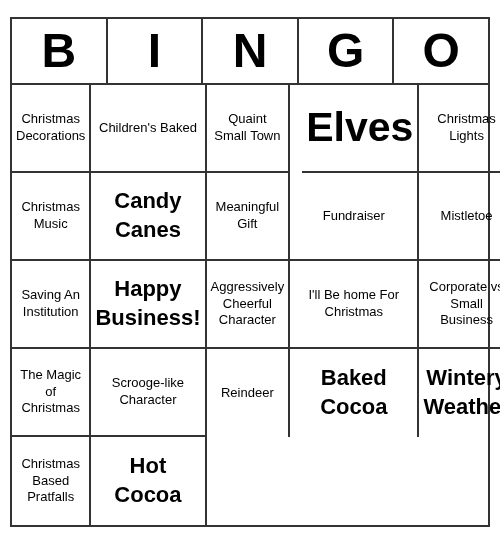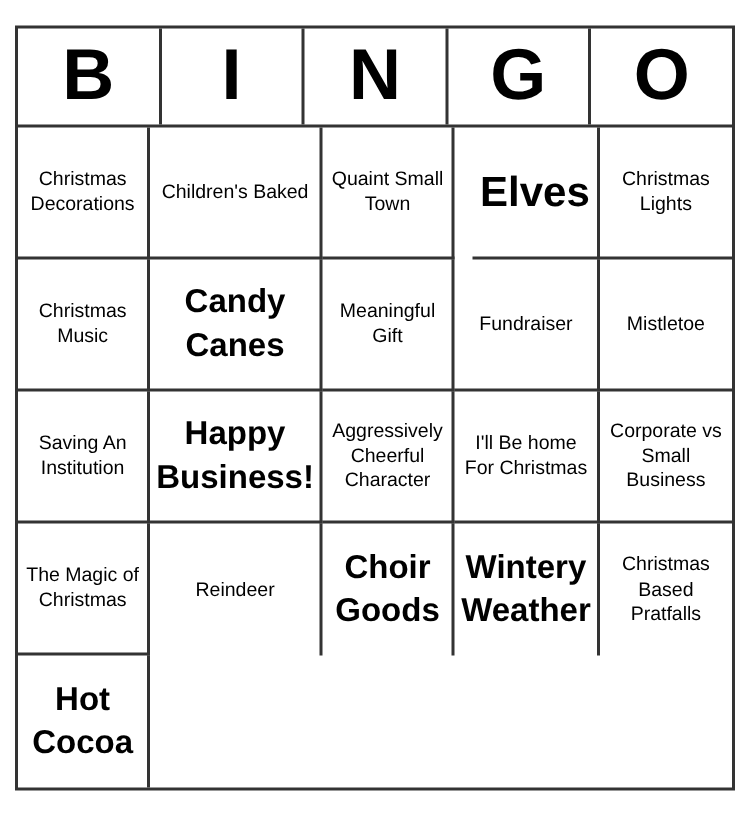--- a/index.html
+++ b/index.html
@@ -52,21 +52,21 @@
       border-right: none;
     }
     .bingo-grid .bingo-cell:nth-last-child(-n+5) {
       border-bottom: none;
     }
     .bingo-cell.large-text {
       font-size: 22px;
       font-weight: bold;
     }
     .bingo-cell.xlarge-text {
-      font-size: 28px;
+      font-size: 41px;
       font-weight: bold;
       margin-left: 12px;
     }
   </style>
 </head>
 <body>
 
 <div class="bingo-card">
   <div class="bingo-header">
   <div class="bingo-header-cell">B</div>
@@ -85,19 +85,20 @@
       <div class="bingo-cell large-text">Candy Canes</div>
       <div class="bingo-cell">Meaningful Gift</div>
       <div class="bingo-cell">Fundraiser</div>
       <div class="bingo-cell">Mistletoe</div>
       <div class="bingo-cell">Saving An Institution</div>
       <div class="bingo-cell large-text">Happy Business!</div>
       <div class="bingo-cell">Aggressively Cheerful Character</div>
       <div class="bingo-cell">I'll Be home For Christmas</div>
       <div class="bingo-cell">Corporate vs Small Business</div>
       <div class="bingo-cell">The Magic of Christmas</div>
+      <div class="bingo-cell">Scrooge-like Character</div>
       <div class="bingo-cell">Reindeer</div>
-      <div class="bingo-cell large-text">Choir Goods</div>
+      <div class="bingo-cell large-text">Baked Cocoa</div>
       <div class="bingo-cell large-text">Wintery Weather</div>
       <div class="bingo-cell">Christmas Based Pratfalls</div>
       <div class="bingo-cell large-text">Hot Cocoa</div>
     </div>
 </div>
 
 </body></html>

